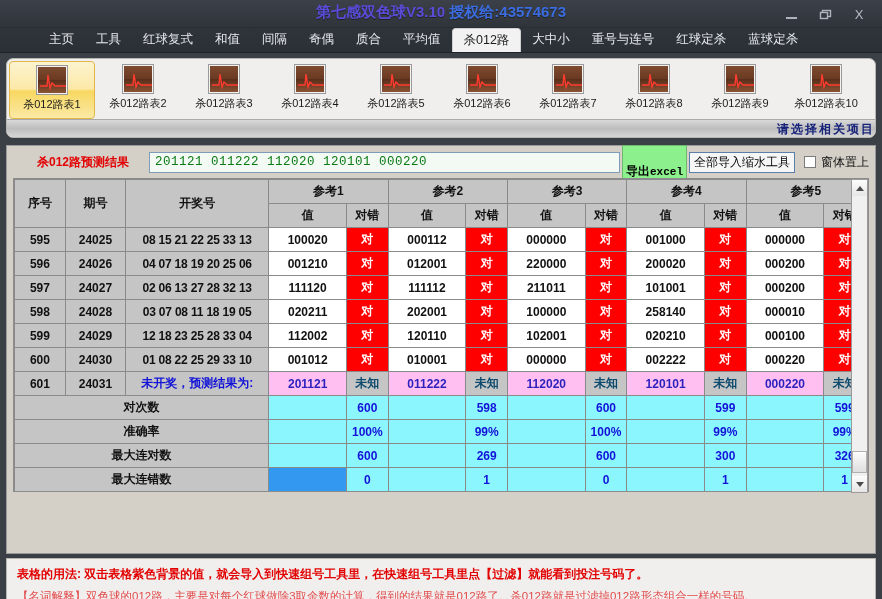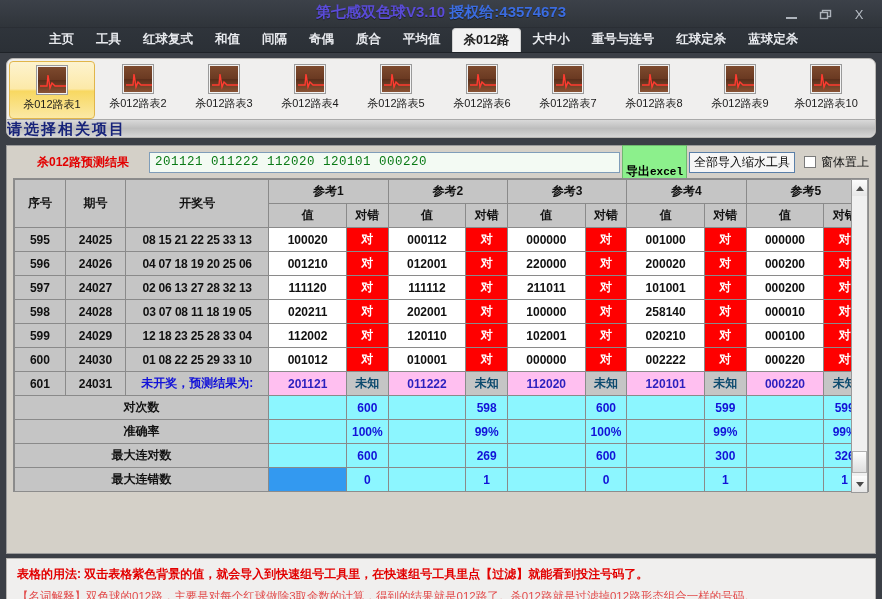--- a/index.html
+++ b/index.html
@@ -57,21 +57,20 @@
     padding-left: 38px;
     border-bottom: 1px solid #1f2328;
   }
   .menuitem {
     color: #e8eaee;
     font-size: 12.5px;
     padding: 4px 11px 5px 11px;
     line-height: 14px;
     white-space: nowrap;
     height: 24px;
-    font-weight: bold;
   }
   .menuitem.active {
     background: #f2f2f2;
     color: #1b1b1b;
     border-radius: 4px 4px 0 0;
     border: 1px solid #d0d0d0;
     border-bottom: none;
   }
 
   
@@ -119,23 +118,23 @@
     margin-top: 3px;
     white-space: nowrap;
     font-family: "Liberation Sans", sans-serif;
   }
   .toolbar-caption {
     position: absolute; left: 0; right: 0; bottom: 0;
     height: 18px;
     background: linear-gradient(180deg,#d9d9d9 0%,#bdbdbd 50%,#d6d6d6 100%);
     border-top: 1px solid #a9a9a9;
     color: #17237a;
-    font-size: 15px;
-    font-weight: bold;
-    text-align: left;
+    font-size: 12px;
+    font-weight: bold;
+    text-align: right;
     line-height: 18px;
     letter-spacing: 2px;
   }
 
   
   .content {
     margin: 7px 6px 0 6px;
     background: #d4d0c8;
     border: 1px solid #9a9a9a;
     height: 409px;

